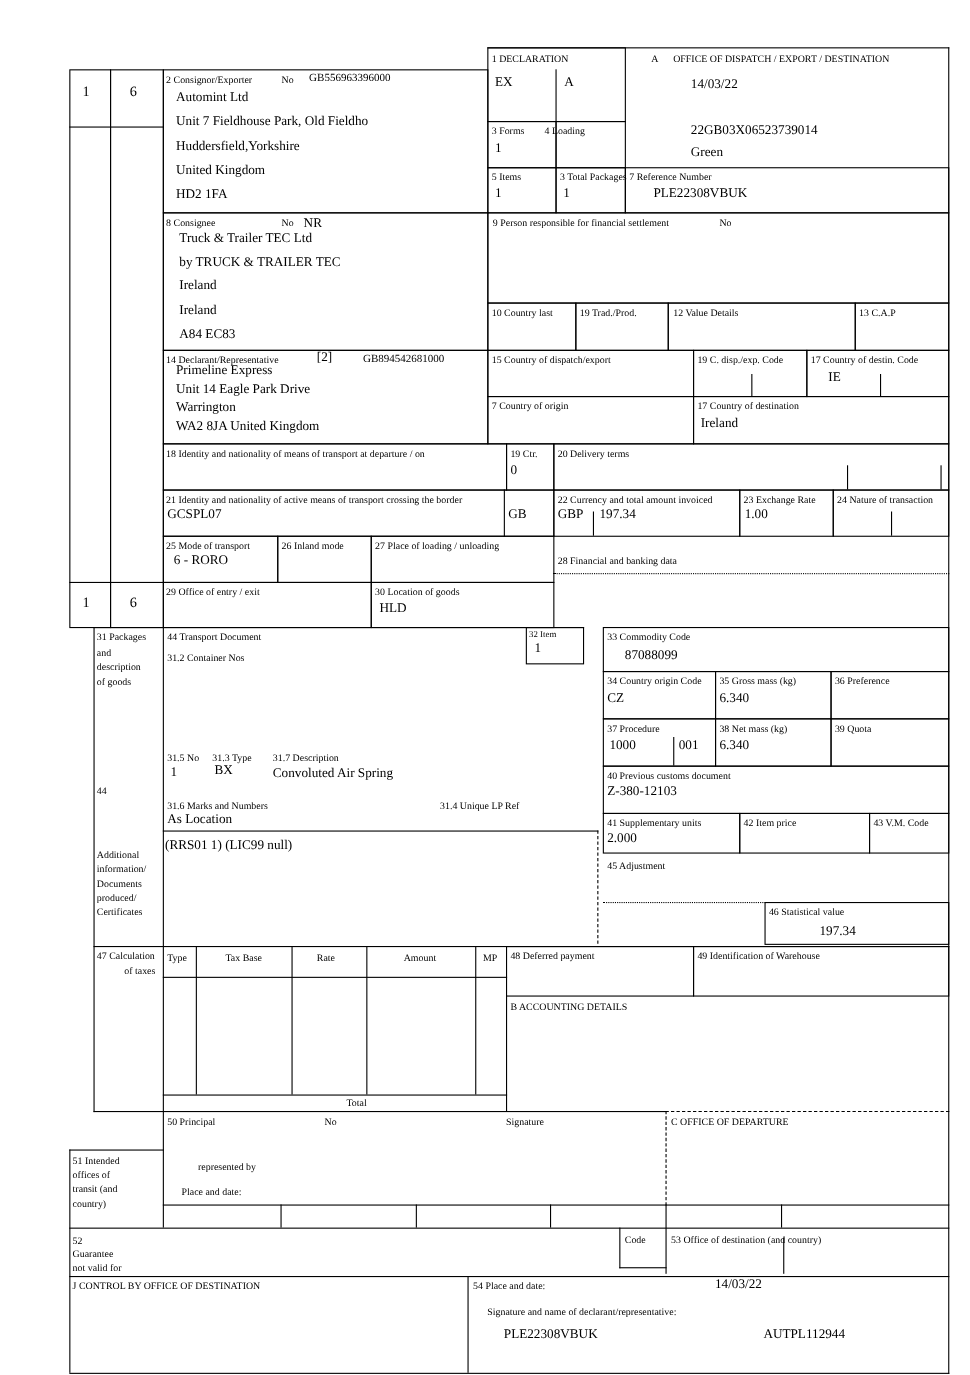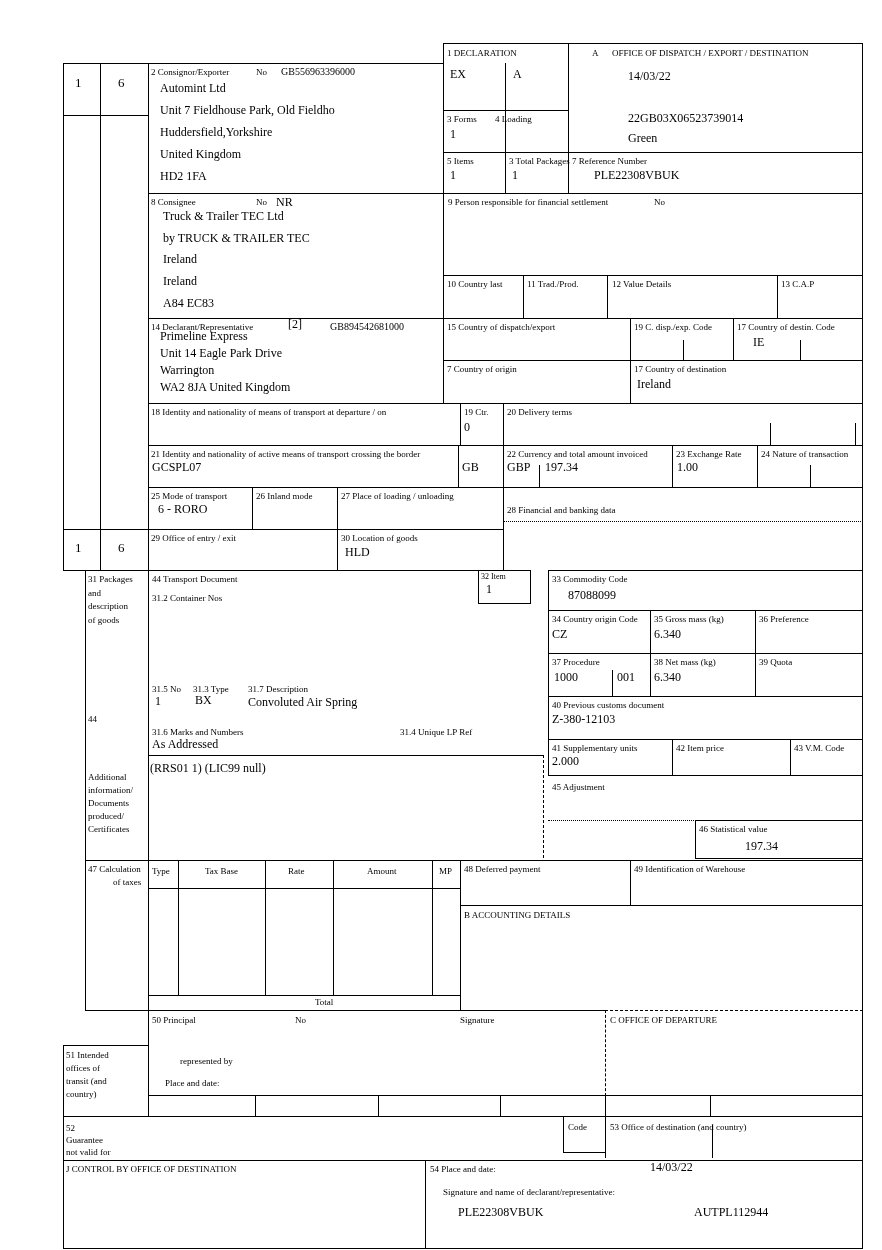--- a/index.html
+++ b/index.html
@@ -153,21 +153,21 @@
   <span class="val" style="left:276px;top:196px">NR</span>
   <span class="val" style="left:163px;top:210px">Truck &amp; Trailer TEC Ltd</span>
   <span class="val" style="left:163px;top:232px">by TRUCK &amp; TRAILER TEC</span>
   <span class="val" style="left:163px;top:253px">Ireland</span>
   <span class="val" style="left:163px;top:275px">Ireland</span>
   <span class="val" style="left:163px;top:297px">A84 EC83</span>
 
   <span class="lbl" style="left:448px;top:197px">9 Person responsible for financial settlement</span>
   <span class="lbl" style="left:654px;top:197px">No</span>
   <span class="lbl" style="left:447px;top:279px">10 Country last</span>
-  <span class="lbl" style="left:527px;top:279px">11 Trad./Prod.</span>
+  <span class="lbl" style="left:527px;top:279px">19 Trad./Prod.</span>
   <span class="lbl" style="left:612px;top:279px">12 Value Details</span>
   <span class="lbl" style="left:781px;top:279px">13 C.A.P</span>
 
   <span class="lbl" style="left:151px;top:322px">14 Declarant/Representative</span>
   <span class="val" style="left:288px;top:318px">[2]</span>
   <span class="lbl md" style="left:330px;top:321px">GB894542681000</span>
   <span class="val" style="left:160px;top:330px">Primeline Express</span>
   <span class="val" style="left:160px;top:347px">Unit 14 Eagle Park Drive</span>
   <span class="val" style="left:160px;top:364px">Warrington</span>
   <span class="val" style="left:160px;top:381px">WA2 8JA United Kingdom</span>
@@ -234,21 +234,21 @@
   <span class="val" style="left:155px;top:695px">1</span>
   <span class="lbl" style="left:193px;top:684px">31.3 Type</span>
   <span class="val" style="left:195px;top:694px">BX</span>
   <span class="lbl" style="left:248px;top:684px">31.7 Description</span>
   <span class="val" style="left:248px;top:696px">Convoluted Air Spring</span>
   <span class="lbl" style="left:552px;top:700px">40 Previous customs document</span>
   <span class="val" style="left:552px;top:713px">Z-380-12103</span>
 
   <span class="lbl" style="left:152px;top:727px">31.6 Marks and Numbers</span>
   <span class="lbl" style="left:400px;top:727px">31.4 Unique LP Ref</span>
-  <span class="val" style="left:152px;top:738px">As Addressed</span>
+  <span class="val" style="left:152px;top:738px">As Location</span>
   <span class="lbl" style="left:552px;top:743px">41 Supplementary units</span>
   <span class="val" style="left:552px;top:755px">2.000</span>
   <span class="lbl" style="left:676px;top:743px">42 Item price</span>
   <span class="lbl" style="left:794px;top:743px">43 V.M. Code</span>
 
   <span class="lbl" style="left:88px;top:714px">44</span>
   <span class="lbl" style="left:88px;top:772px">Additional</span>
   <span class="lbl" style="left:88px;top:785px">information/</span>
   <span class="lbl" style="left:88px;top:798px">Documents</span>
   <span class="lbl" style="left:88px;top:811px">produced/</span>

